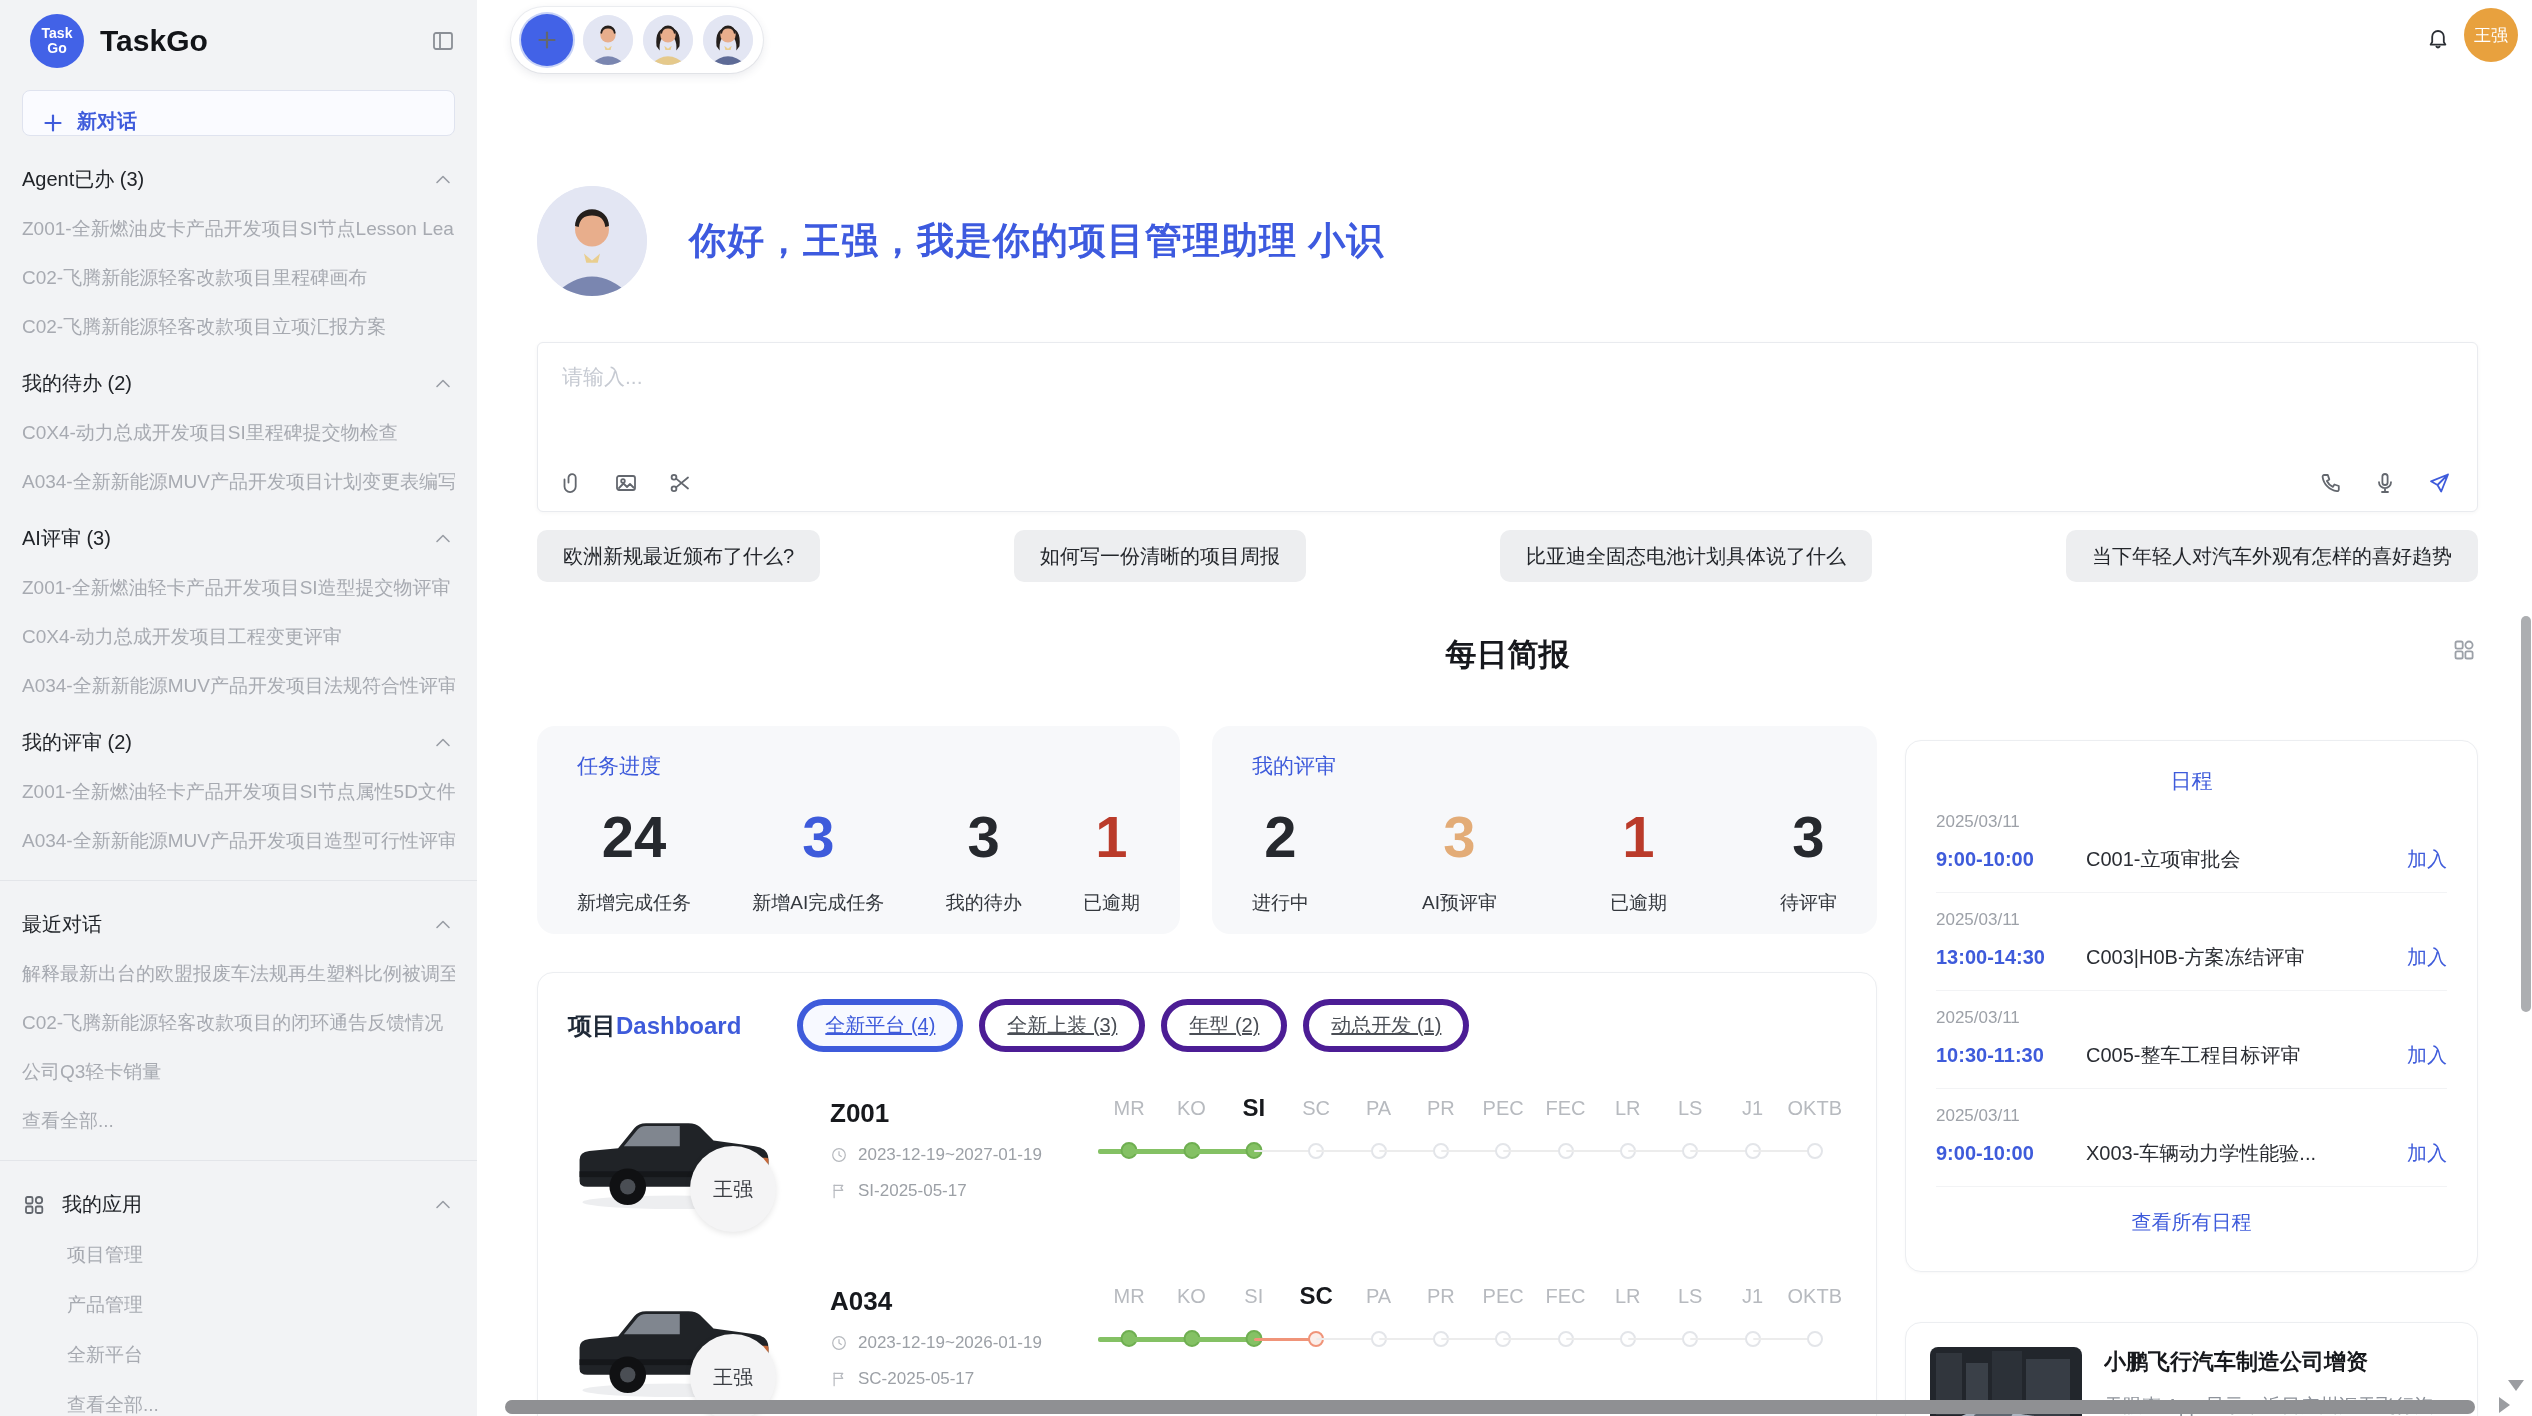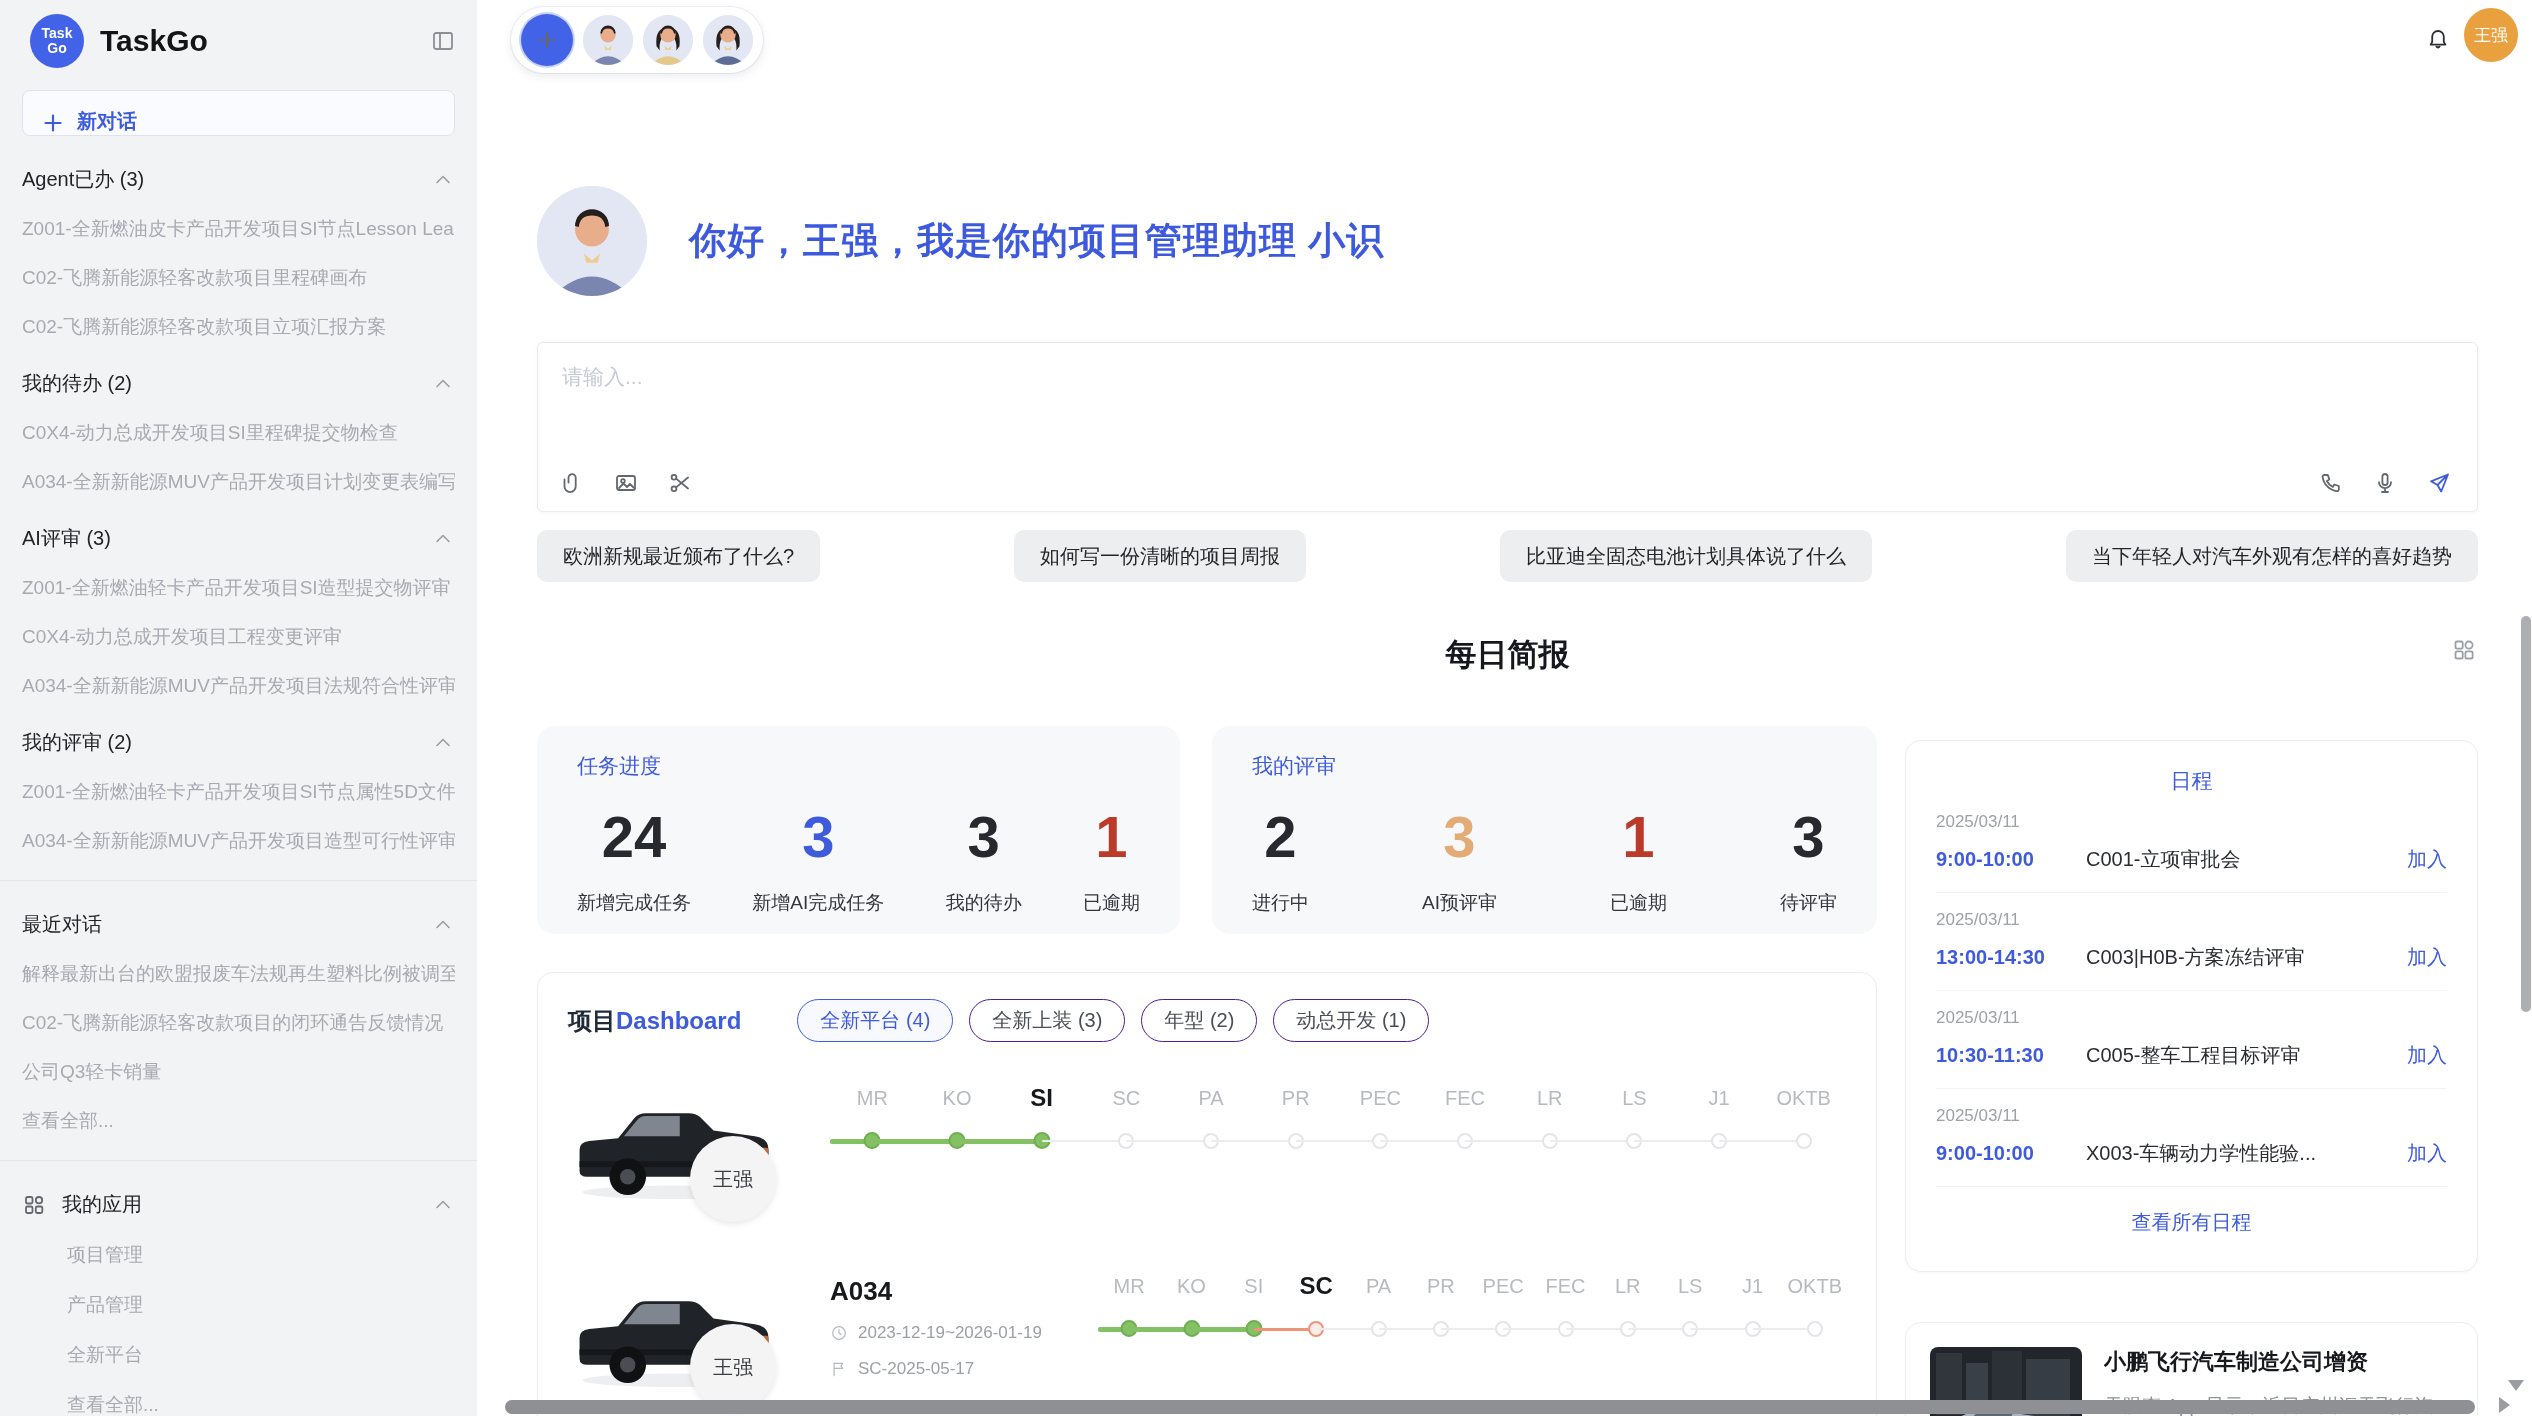--- a/index.html
+++ b/index.html
@@ -76,21 +76,21 @@
   .stat-label { margin-top:22px; font-size:19px; color:#33373D; }
   .c-dark { color:#26292E; } .c-blue { color:#3E5BDB; } .c-red { color:#BA3B2A; } .c-orange { color:#E3AC77; }
 
   
   #dash-card { margin-top:38px; width:1340px; height:474px; background:#fff; border:1px solid #ECEEF1; border-radius:16px; box-shadow:0 1px 3px rgba(0,0,0,.03); padding:26px 30px; position:relative; overflow:hidden; }
   #dash-head { display:flex; align-items:center; }
   #dash-title { font-size:24px; font-weight:600; }
   #dash-title .zh { color:#1F2937; }
   #dash-title .en { color:#3E5BDB; }
   #dash-tabs { display:flex; gap:16px; margin-left:56px; }
-  .dash-tab { border-radius:999px; padding:7px 22px; font-size:20px; cursor:pointer; border:1px solid #4c1d95; color:#4A4E55; background:#fff; white-space:nowrap; }
+  .dash-tab { border-radius:999px; padding:7px 22px; font-size:20px; cursor:pointer; border:6px solid #4c1d95; color:#4A4E55; background:#fff; white-space:nowrap;text-decoration:underline; }
   .dash-tab.active { border-color:#3E5BDB; color:#3E5BDB; background:#F7F9FF; }
   .proj-row { display:flex; margin-top:36px; height:152px; }
   .truck-wrap { position:relative; width:262px; flex:0 0 262px; }
   .truck-wrap svg.truck { width:212px; height:130px; }
   .owner-badge { position:absolute; left:122px; top:58px; width:86px; height:86px; border-radius:50%; background:#F4F4F5; box-shadow:0 2px 6px rgba(0,0,0,.10); display:flex; align-items:center; justify-content:center; font-size:20px; color:#3B3E44; }
   .proj-info { width:268px; flex:0 0 268px; padding-top:10px; }
   .proj-name { font-size:26px; font-weight:700; color:#17191D; }
   .proj-meta { display:flex; align-items:center; gap:10px; margin-top:16px; color:#9CA0A6; font-size:17px; }
   .proj-meta .icon { color:#B6B9BE; }
   .ms { flex:1; padding-top:4px; }
@@ -447,20 +447,41 @@
                     <ellipse cx="110" cy="116" rx="95" ry="7" fill="#EDEEF0"></ellipse>
                     <path d="M12 98 V72 q0 -8 10 -9 l30 -3 17 -21 q4 -5 12 -5 h44 q8 0 12 4 l14 14 43 6 q14 2 14 14 v22 q0 6 -8 6 H20 q-8 0 -8 -6z" fill="#202327"></path>
                     <path d="M58 58 l14 -17 q3 -4 9 -4 h35 v21z" fill="#80868F"></path>
                     <rect x="12" y="84" width="196" height="6" fill="#15171A"></rect>
                     <circle cx="62" cy="100" r="19" fill="#101113"></circle>
                     <circle cx="62" cy="100" r="8" fill="#4A4E54"></circle>
                     <circle cx="164" cy="100" r="19" fill="#101113"></circle>
                     <circle cx="164" cy="100" r="8" fill="#4A4E54"></circle>
                     <rect x="196" y="70" width="12" height="8" rx="2" fill="#C96B3B"></rect>
                   </svg><div class="owner-badge">王强</div></div>
+                <div class="proj-info">
+                  <div class="proj-name">Z001</div>
+                  <div class="proj-meta">
+                    <span class="icon">
+                      <svg width="18" height="18" viewBox="0 0 24 24" fill="none" stroke="currentColor" stroke-width="1.6" stroke-linecap="round" stroke-linejoin="round">
+                        <circle cx="12" cy="12" r="8.4"></circle>
+                        <path d="M12 7.6 V12 l3 2"></path>
+                      </svg>
+                    </span>
+                    <span>2023-12-19~2027-01-19</span>
+                  </div>
+                  <div class="proj-meta">
+                    <span class="icon">
+                      <svg width="18" height="18" viewBox="0 0 24 24" fill="none" stroke="currentColor" stroke-width="1.6" stroke-linecap="round" stroke-linejoin="round">
+                        <path d="M5.5 21 V4"></path>
+                        <path d="M5.5 4.5 h11.5 l-2.4 3.3 2.4 3.3 H5.5"></path>
+                      </svg>
+                    </span>
+                    <span>SI-2025-05-17</span>
+                  </div>
+                </div>
                 <div class="ms">
                   <div class="ms-labels">
                     <div class="ms-label">MR</div>
                     <div class="ms-label">KO</div>
                     <div class="ms-label cur">SI</div>
                     <div class="ms-label">SC</div>
                     <div class="ms-label">PA</div>
                     <div class="ms-label">PR</div>
                     <div class="ms-label">PEC</div>
                     <div class="ms-label">FEC</div>

